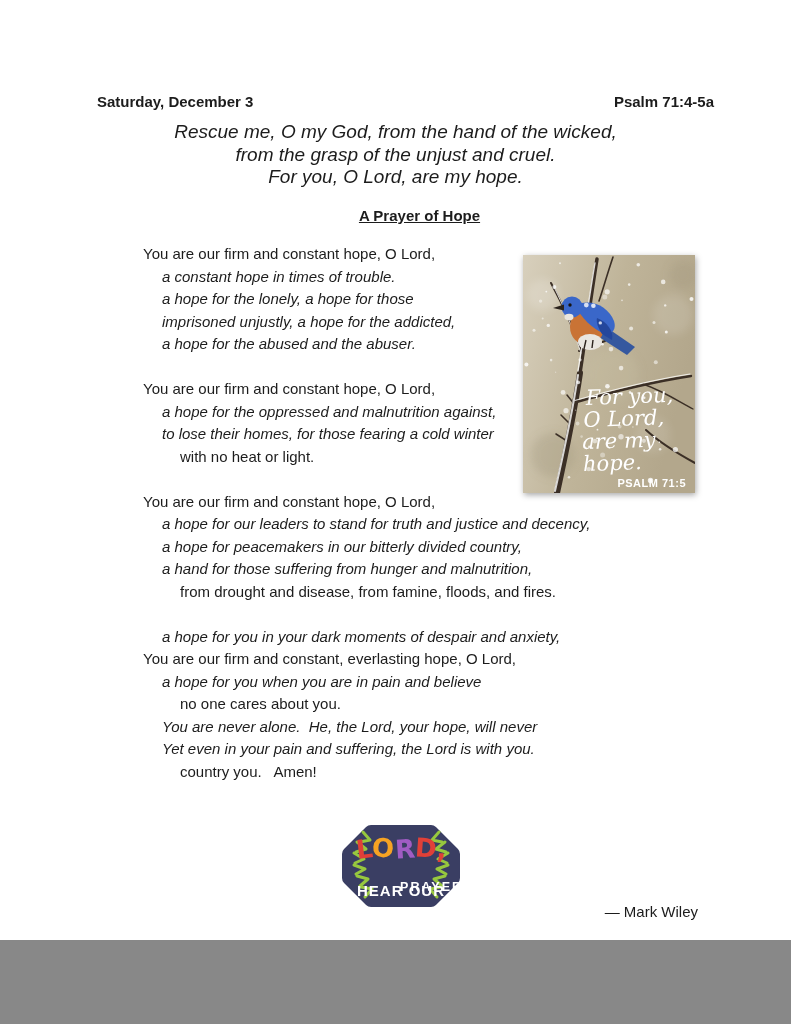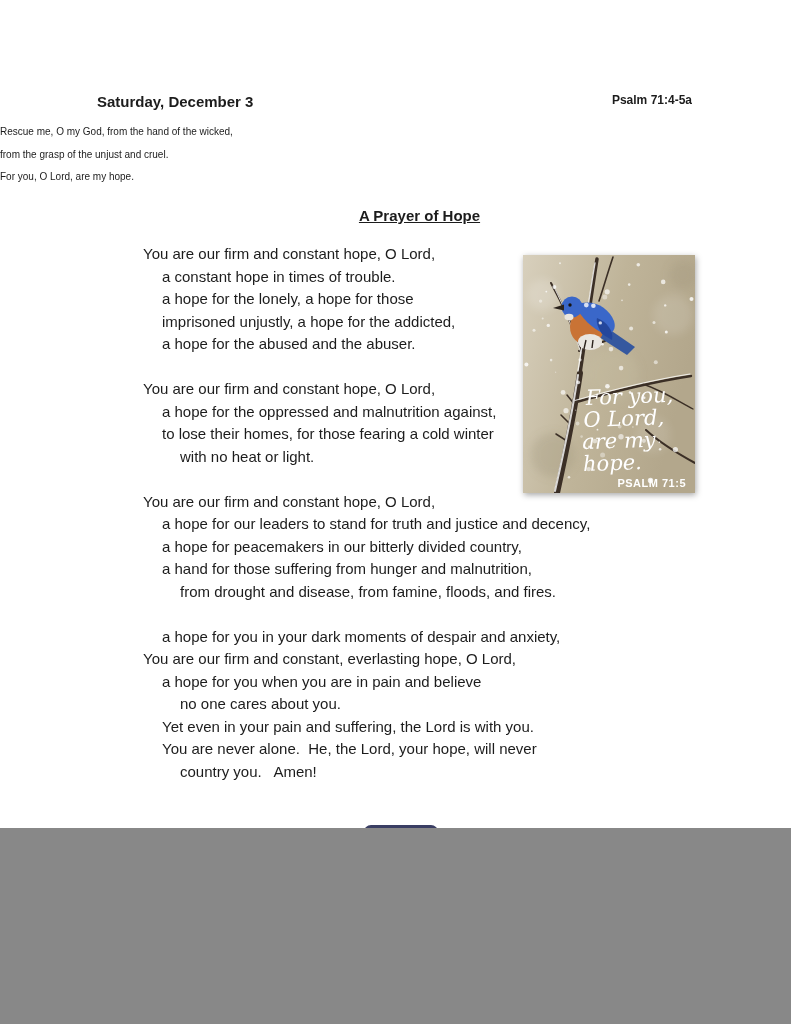--- a/index.html
+++ b/index.html
@@ -1,34 +1,34 @@
 <!DOCTYPE html>
 <html><head>
 <meta charset="utf-8">
 <style>
   html,body { margin:0; padding:0; background:#888; }
   .page {
-    position:relative; width:791px; height:828px; margin:0 auto;
+    position:relative; width:791px; height:940px; margin:0 auto;
     background:#ffffff; overflow:hidden;
     font-family:"Liberation Sans", sans-serif; color:#1c1c1c;
   }
   .header-date { position:absolute; left:97px; top:93px; font-size:15px; font-weight:bold; }
-  .header-ref  { position:absolute; right:99px; top:93px; font-size:12px; font-weight:bold;margin-left:11px; }
+  .header-ref  { position:absolute; right:77px; top:93px; font-size:15px; font-weight:bold;margin-left:11px; }
   .quote {
     position:absolute; left:0; right:0; top:121px;
-    text-align:left; font-size:10px; line-height:22.5px;
+    text-align:center; font-style:italic; font-size:19px; line-height:22.5px;
   }
   .title {
     position:absolute; left:0; right:0; top:207px;
     text-align:center; font-size:15px; font-weight:bold; text-decoration:underline;padding-left:48px;
   }
   .poem { position:absolute; left:143px; top:243px; font-size:15px; line-height:22.5px; }
   .stanza { margin-bottom:22.5px; }
   .poem-line { white-space:pre; }
-  .ind-1 { padding-left:19px; }
+  .ind-1 { padding-left:19px;font-style:italic; }
   .ind-2 { padding-left:37px; }
 
   .photo {
     position:absolute; left:523px; top:255px; width:172px; height:238px;
     box-shadow:1px 2px 6px rgba(0,0,0,0.35);
   }
   .photo svg { display:block; }
 
   .badge { position:absolute; left:339px; top:820px; width:124px; height:92px; }
   .badge svg { position:absolute; left:0; top:0; }
@@ -86,22 +86,22 @@
         <div class="poem-line ind-1">a hope for our leaders to stand for truth and justice and decency,</div>
         <div class="poem-line ind-1">a hope for peacemakers in our bitterly divided country,</div>
         <div class="poem-line ind-1">a hand for those suffering from hunger and malnutrition,</div>
         <div class="poem-line ind-2">from drought and disease, from famine, floods, and fires.</div>
       </div>
       <div class="stanza">
         <div class="poem-line ind-1">a hope for you in your dark moments of despair and anxiety,</div>
         <div class="poem-line ind-0">You are our firm and constant, everlasting hope, O Lord,</div>
         <div class="poem-line ind-1">a hope for you when you are in pain and believe</div>
         <div class="poem-line ind-2">no one cares about you.</div>
+        <div class="poem-line ind-1">You are never alone.  He, the Lord, your hope, will never</div>
         <div class="poem-line ind-1">Yet even in your pain and suffering, the Lord is with you.</div>
-        <div class="poem-line ind-1">You are never alone.  He, the Lord, your hope, will never</div>
         <div class="poem-line ind-2">country you.   Amen!</div>
       </div>
     </div>
 
   <div class="photo">
     <svg width="172" height="238" viewBox="0 0 172 238" xmlns="http://www.w3.org/2000/svg">
       <defs>
         <linearGradient id="bgGrad" x1="0" y1="0" x2="1" y2="0.35">
           <stop offset="0" stop-color="#d8d0bd"></stop>
           <stop offset="0.55" stop-color="#bfb499"></stop>

